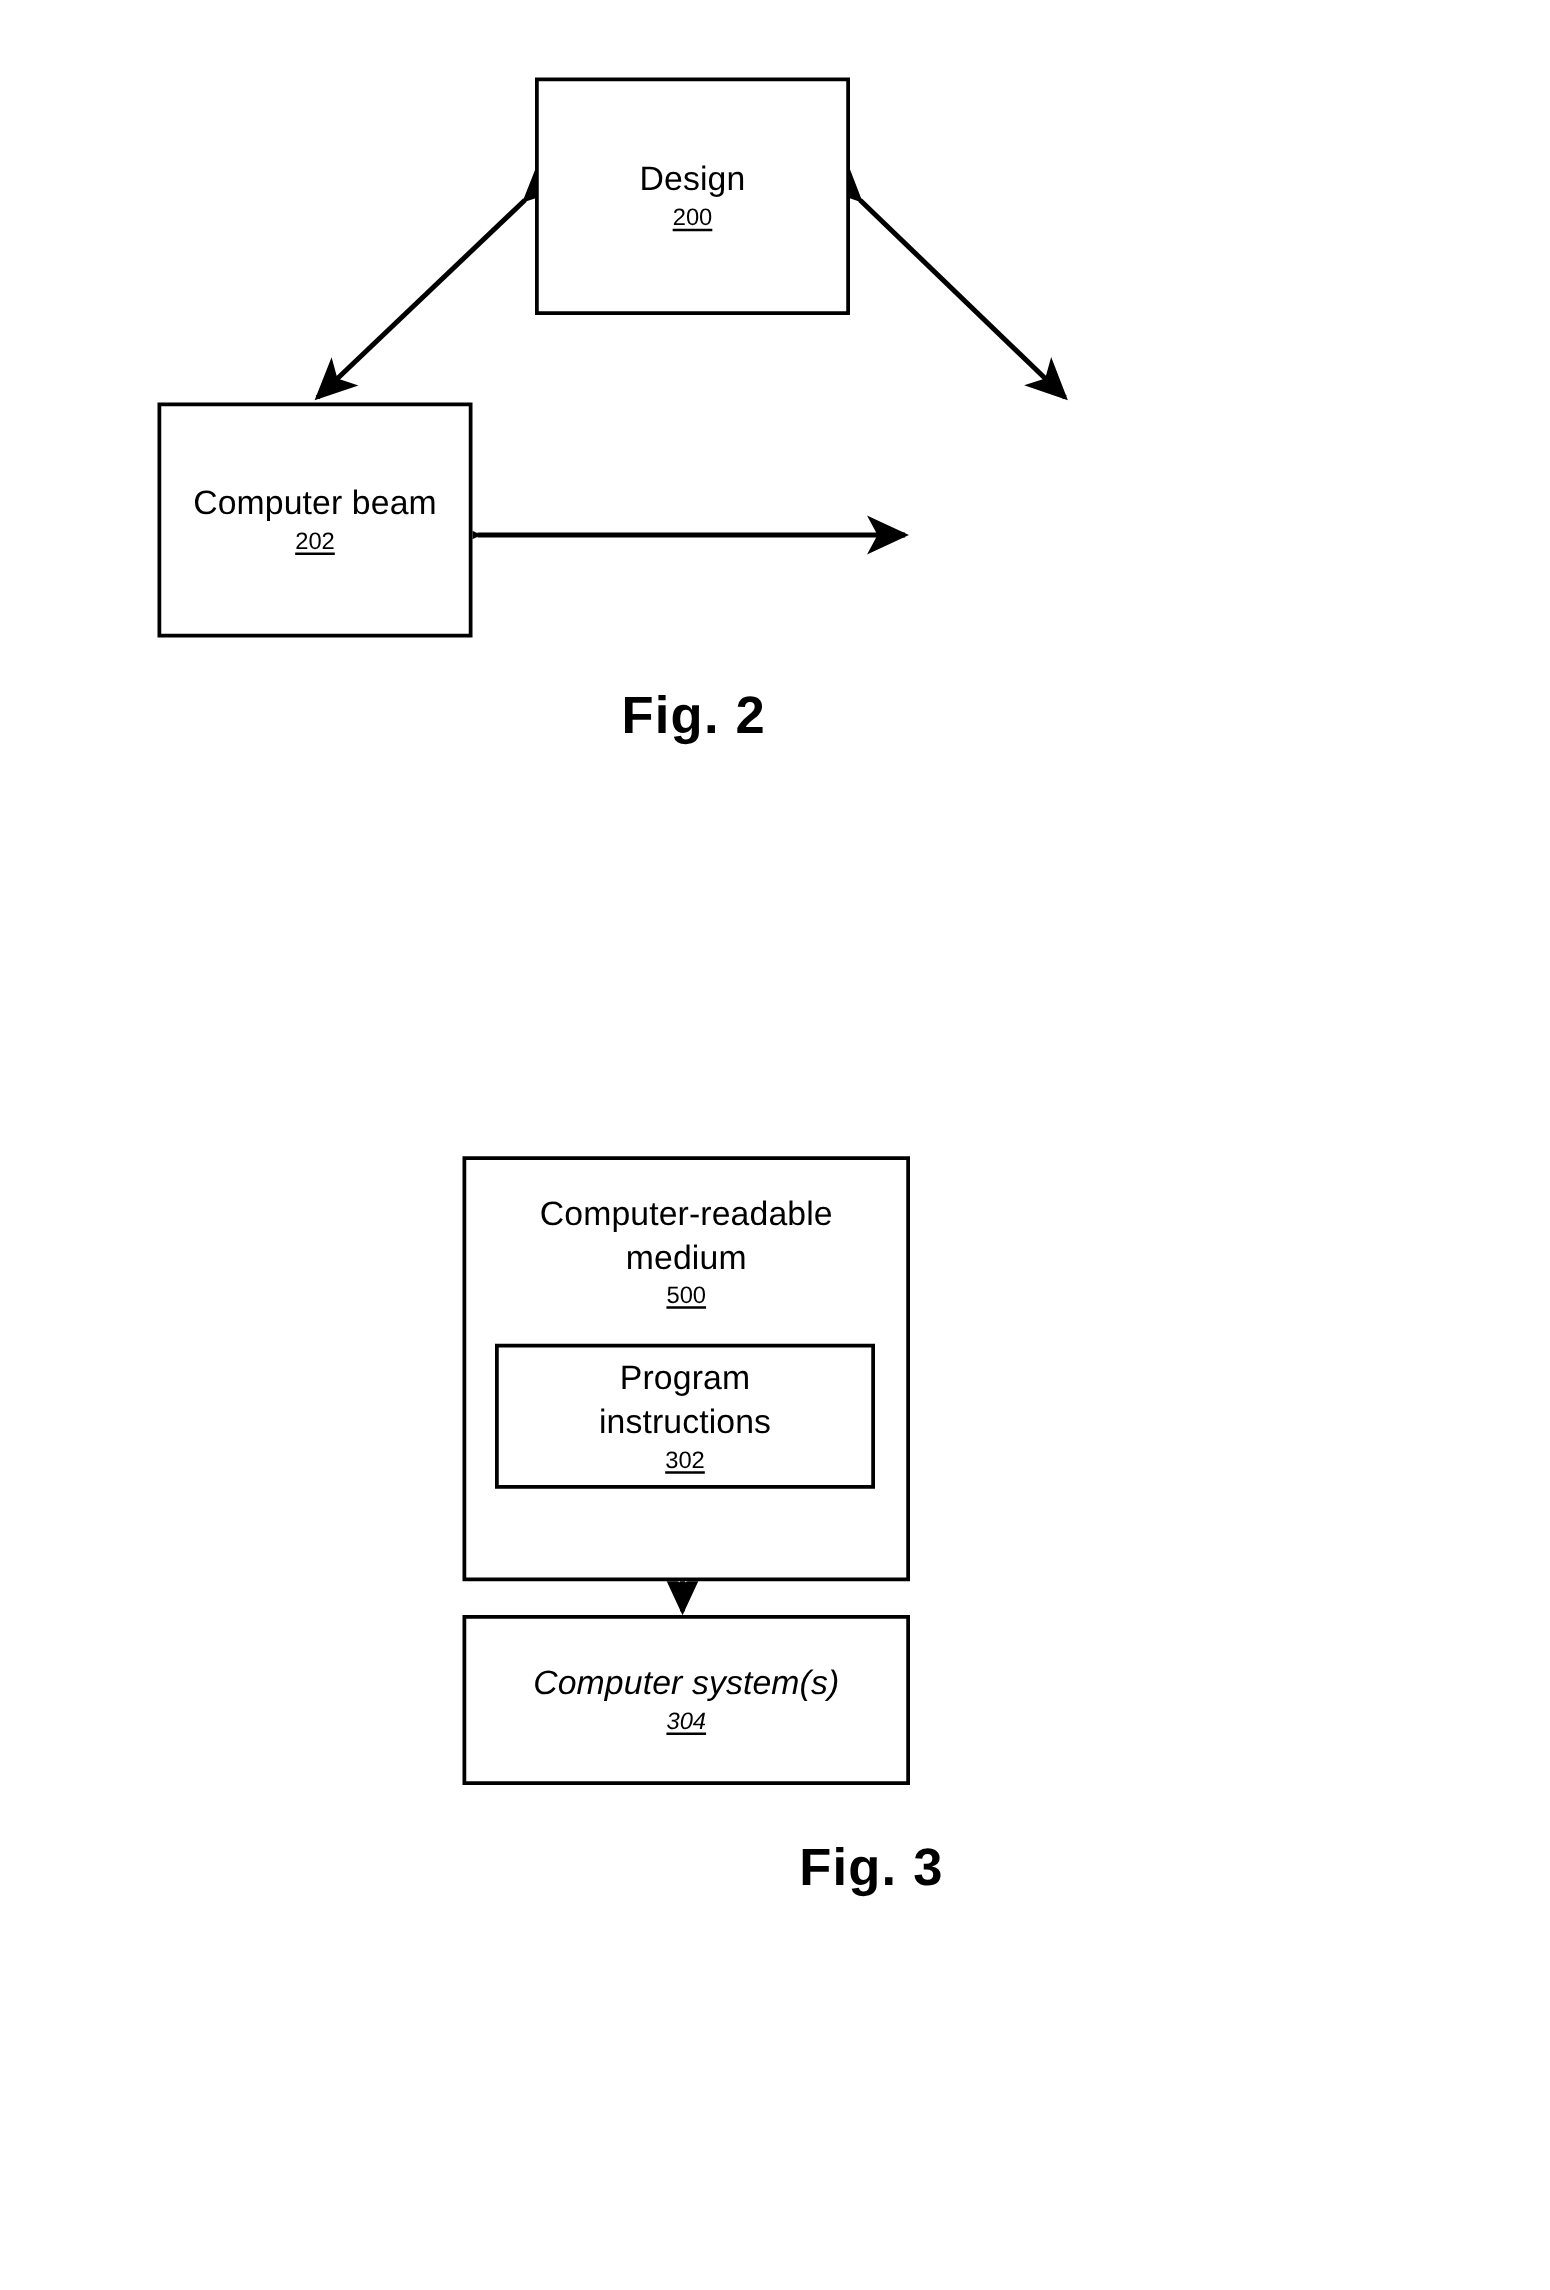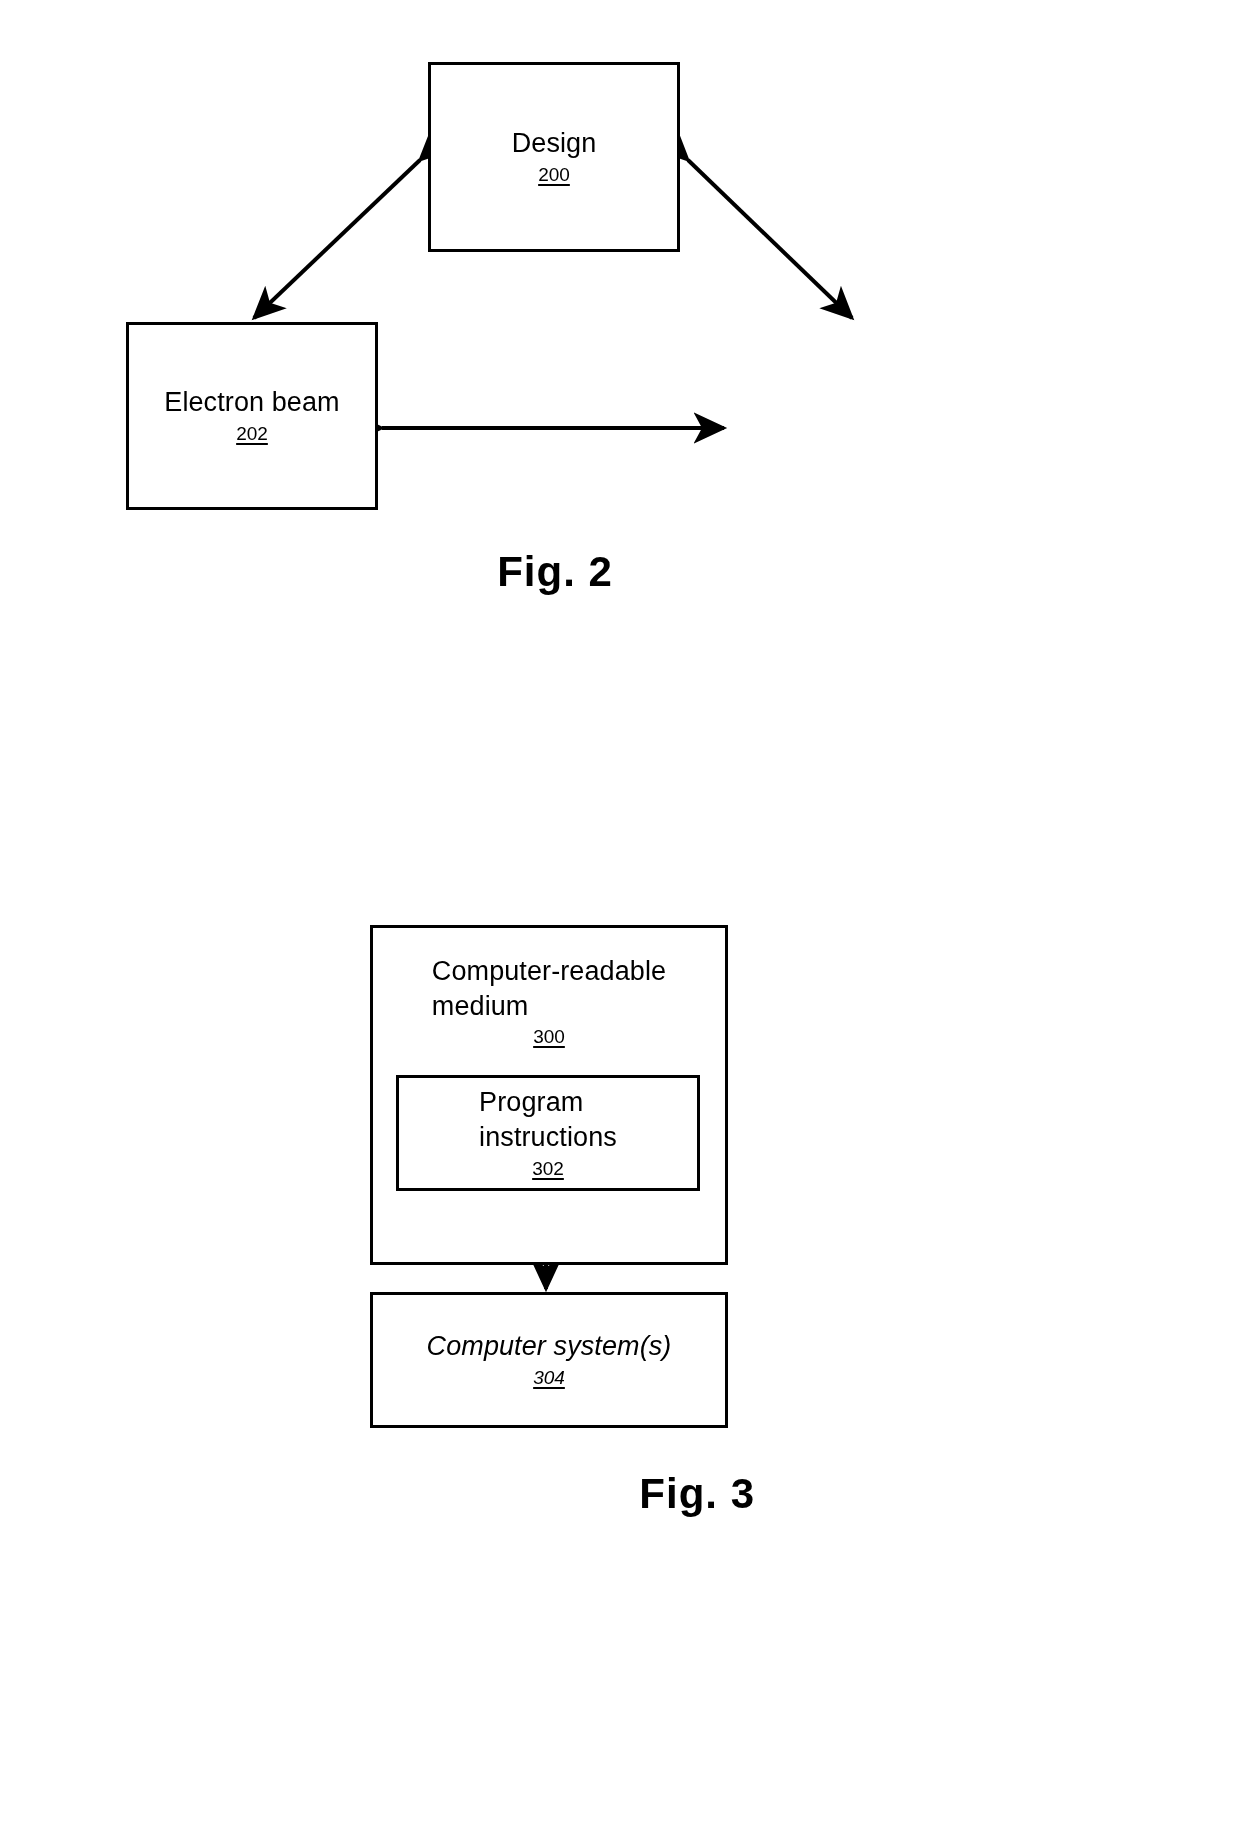--- a/index.html
+++ b/index.html
@@ -27,20 +27,21 @@
   
   .node-box {
     position: absolute;
     box-sizing: border-box;
     border: 3px solid #000000;
     background: #ffffff;
     display: flex;
     flex-direction: column;
     align-items: center;
     justify-content: center;
+    text-align: center;
     line-height: 1.30;
   }
   .node-label {
     font-size: 27px;
     letter-spacing: 0.1px;
     white-space: pre-line;
   }
   .node-ref {
     font-size: 19px;
     text-decoration: underline;
@@ -102,31 +103,31 @@
 
     <line x1="546" y1="1222" x2="546" y2="1289" stroke="#000000" stroke-width="4" marker-start="url(#ah)" marker-end="url(#ah)"></line>
   </svg>
 
   <div class="node-box" id="box-design">
     <div class="node-label">Design</div>
     <div class="node-ref">200</div>
   </div>
 
   <div class="node-box" id="box-electron">
-    <div class="node-label">Electron beam</div>
+    <div class="node-label">Computer beam</div>
     <div class="node-ref">202</div>
   </div>
 
 
   <div class="fig-caption" id="caption-fig2">Fig. 2</div>
 
   <div class="node-box" id="box-crm">
     <div class="node-label">Computer-readable
 medium</div>
-    <div class="node-ref">300</div>
+    <div class="node-ref">500</div>
   </div>
 
   <div class="node-box" id="box-program">
     <div class="node-label">Program
 instructions</div>
     <div class="node-ref">302</div>
   </div>
 
   <div class="node-box" id="box-computersys">
     <div class="node-label">Computer system(s)</div>

